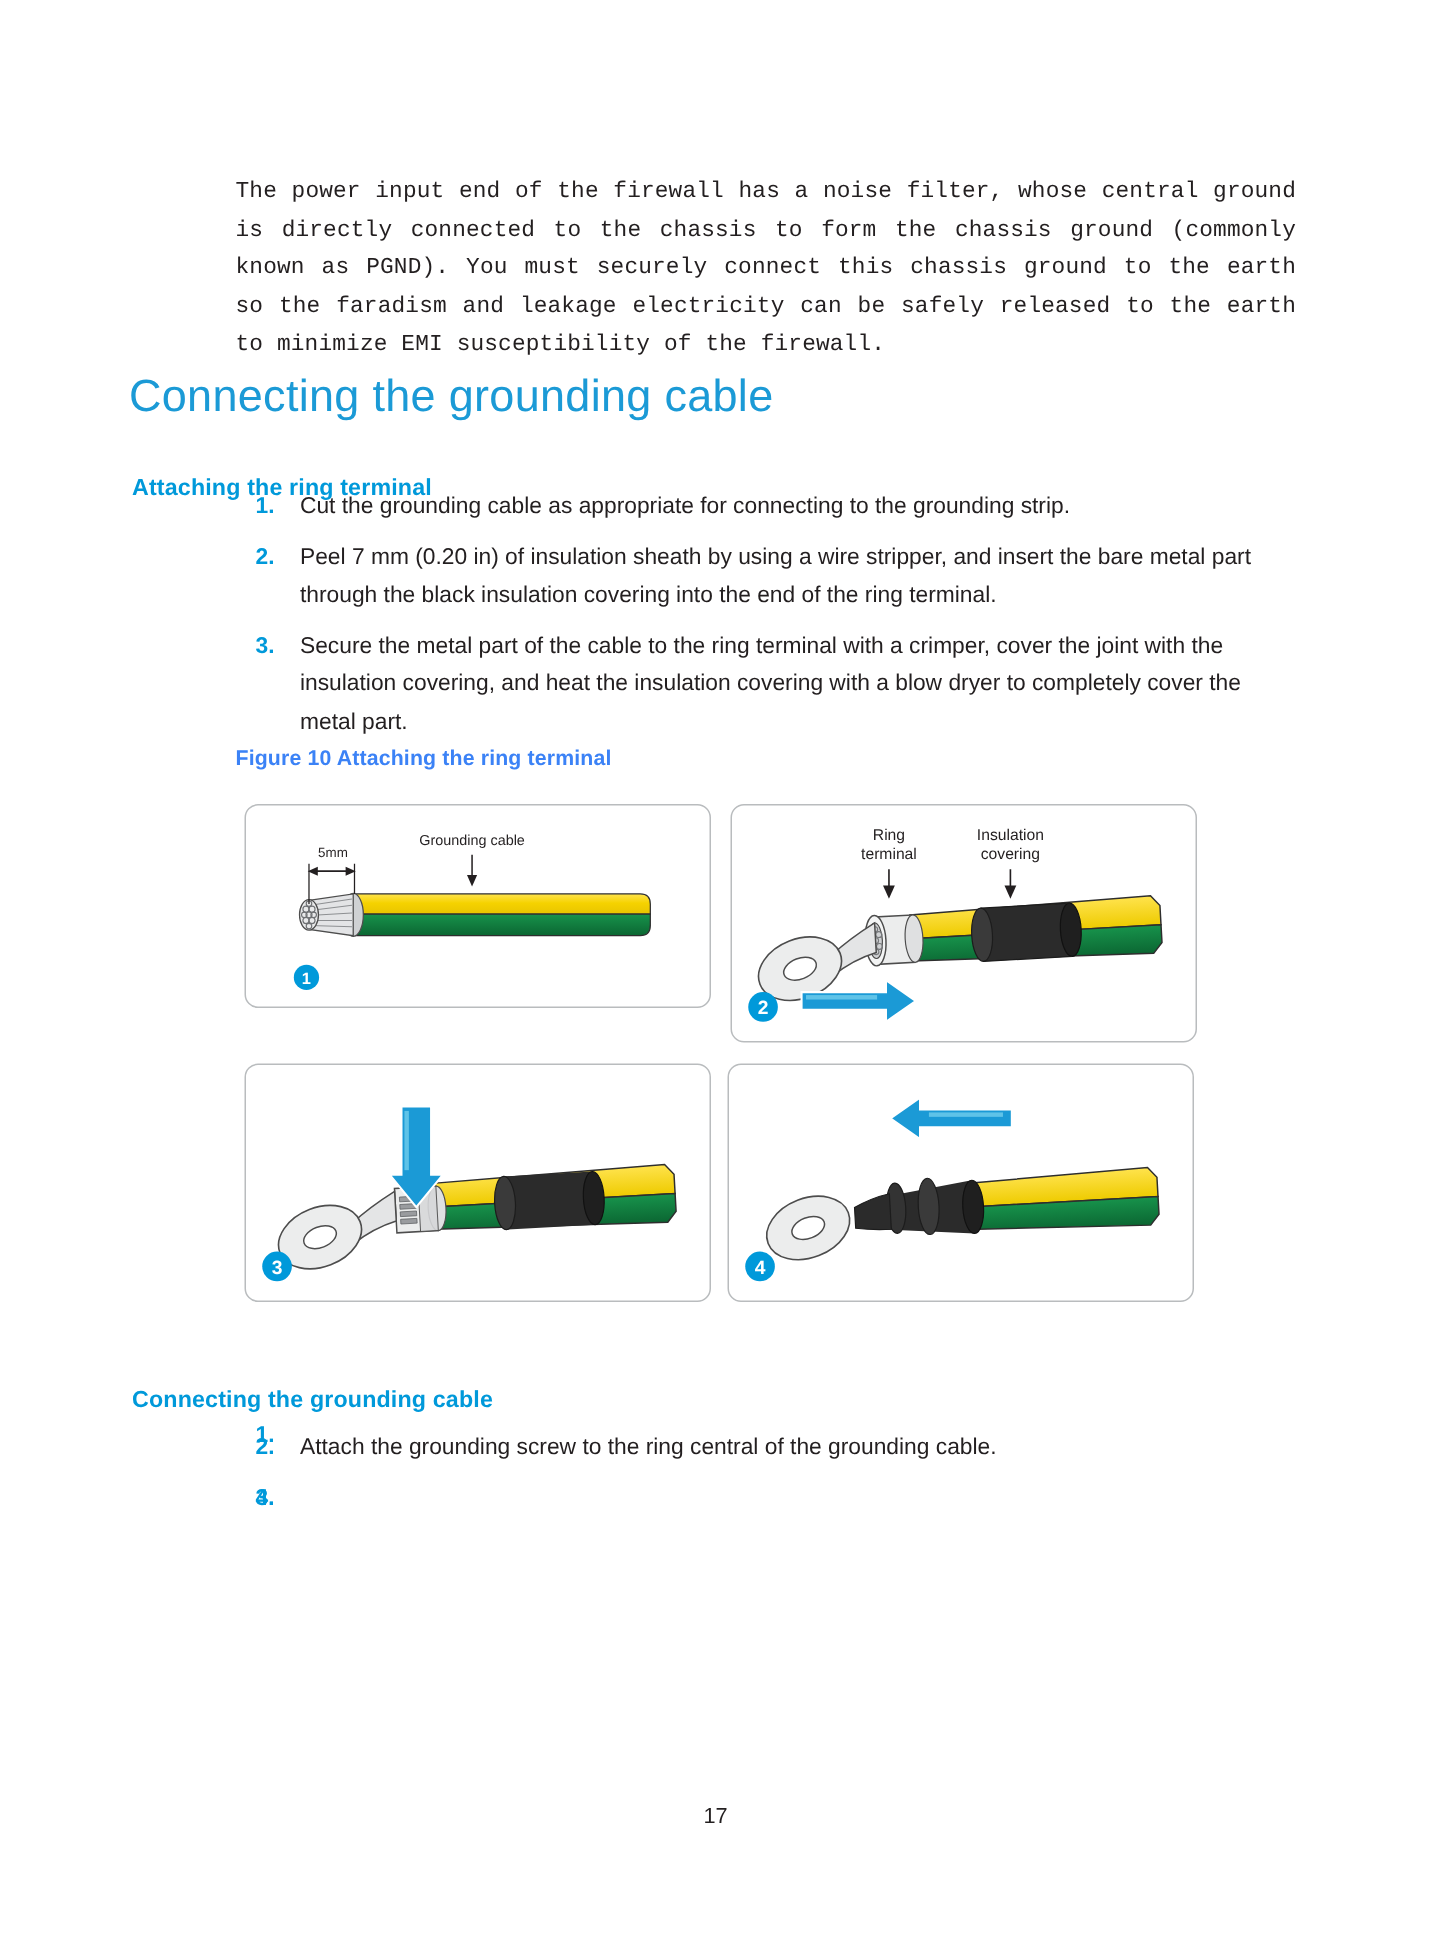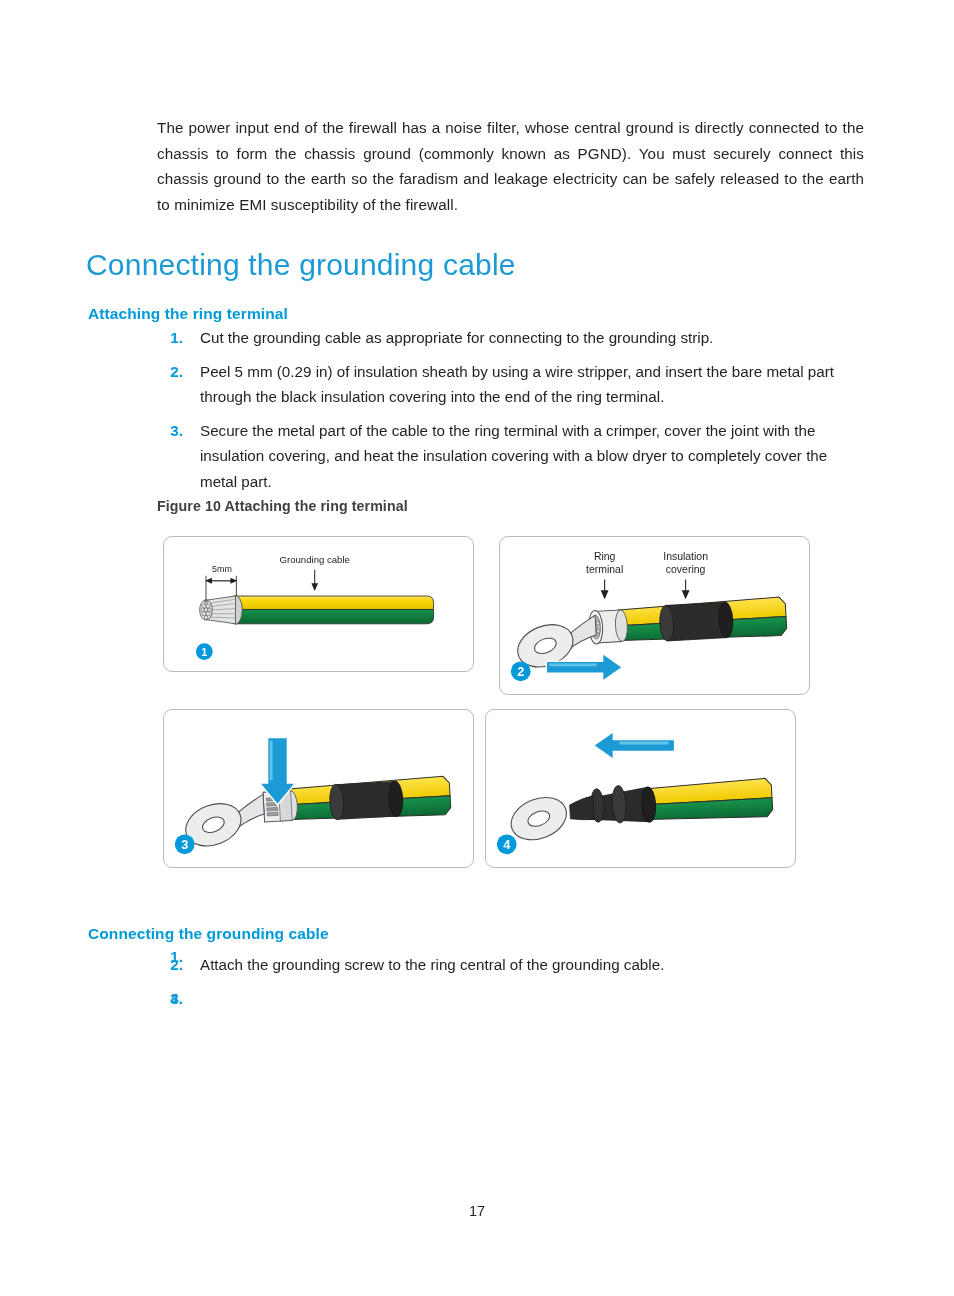--- a/index.html
+++ b/index.html
@@ -26,20 +26,21 @@
   .intro {
     position: absolute;
     left: 157px;
     top: 100px;
     width: 707px;
     font-size: 15.2px;
     line-height: 25.5px;
     text-align: justify;
     color: #231f20;
     letter-spacing: 0.1px;
+    font-family: Liberation Mono, monospace;
   }
 
   
   .h1 {
     position: absolute;
     left: 86px;
     top: 226px;
     font-size: 30px;
     line-height: 38px;
     color: #1b9ad6;
@@ -47,21 +48,21 @@
     letter-spacing: 0.2px;
   }
   .h2 {
     position: absolute;
     left: 88px;
     font-size: 15.5px;
     font-weight: bold;
     color: #0099da;
     letter-spacing: 0.1px;
   }
-  .h2-attaching { top: 292px; }
+  .h2-attaching { top: 304px; }
   .h2-connecting { top: 912px; }
 
   
   ol.steps {
     position: absolute;
     margin: 0;
     padding: 0;
     list-style: none;
     font-size: 15.2px;
     line-height: 25.5px;
@@ -85,41 +86,41 @@
   .steps-bottom { left: 157px; top: 944px; width: 707px; }
   .steps-bottom li { margin-bottom: 7px; }
 
   
   .fig-caption {
     position: absolute;
     left: 157px;
     top: 498px;
     font-size: 14.2px;
     font-weight: bold;
-    color: #404040;
+    color: #3b82f6;
     letter-spacing: 0.1px;
   }
 
   
   .figure {
     position: absolute;
     left: 163px;
     top: 536px;
     width: 634px;
     height: 341px;
   }
   .panel {
     position: absolute;
     border: 1px solid #b9bcbe;
     border-radius: 9px;
     background: #ffffff;
     box-sizing: border-box;
   }
   .panel-1 { left: 0px;   top: 0px;   width: 311px; height: 136px; }
-  .panel-2 { left: 336px; top: 0px;   width: 311px; height: 159px; }
+  .panel-2 { left: 324px; top: 0px;   width: 311px; height: 159px; }
   .panel-3 { left: 0px;   top: 173px; width: 311px; height: 159px; }
   .panel-4 { left: 322px; top: 173px; width: 311px; height: 159px; }
 
   .panel svg { display: block; width: 100%; height: 100%; }
 
   .badge-num {
     font-family: "Liberation Sans", sans-serif;
     font-size: 13px;
     font-weight: bold;
     fill: #ffffff;
@@ -157,21 +158,21 @@
 
   <h2 class="h2 h2-attaching">Attaching the ring terminal</h2>
 
   <ol class="steps steps-top">
     <li>
       <span class="num">1.</span>
       <span>Cut the grounding cable as appropriate for connecting to the grounding strip.</span>
     </li>
     <li>
       <span class="num">2.</span>
-      <span>Peel 5 mm (0.29 in) of insulation sheath by using a wire stripper, and insert the bare metal part through the black insulation covering into the end of the ring terminal.</span>
+      <span>Peel 7 mm (0.20 in) of insulation sheath by using a wire stripper, and insert the bare metal part through the black insulation covering into the end of the ring terminal.</span>
     </li>
     <li>
       <span class="num">3.</span>
       <span>Secure the metal part of the cable to the ring terminal with a crimper, cover the joint with the insulation covering, and heat the insulation covering with a blow dryer to completely cover the metal part.</span>
     </li>
   </ol>
 
   <div class="fig-caption">Figure 10 Attaching the ring terminal</div>
 
   <div class="figure">

